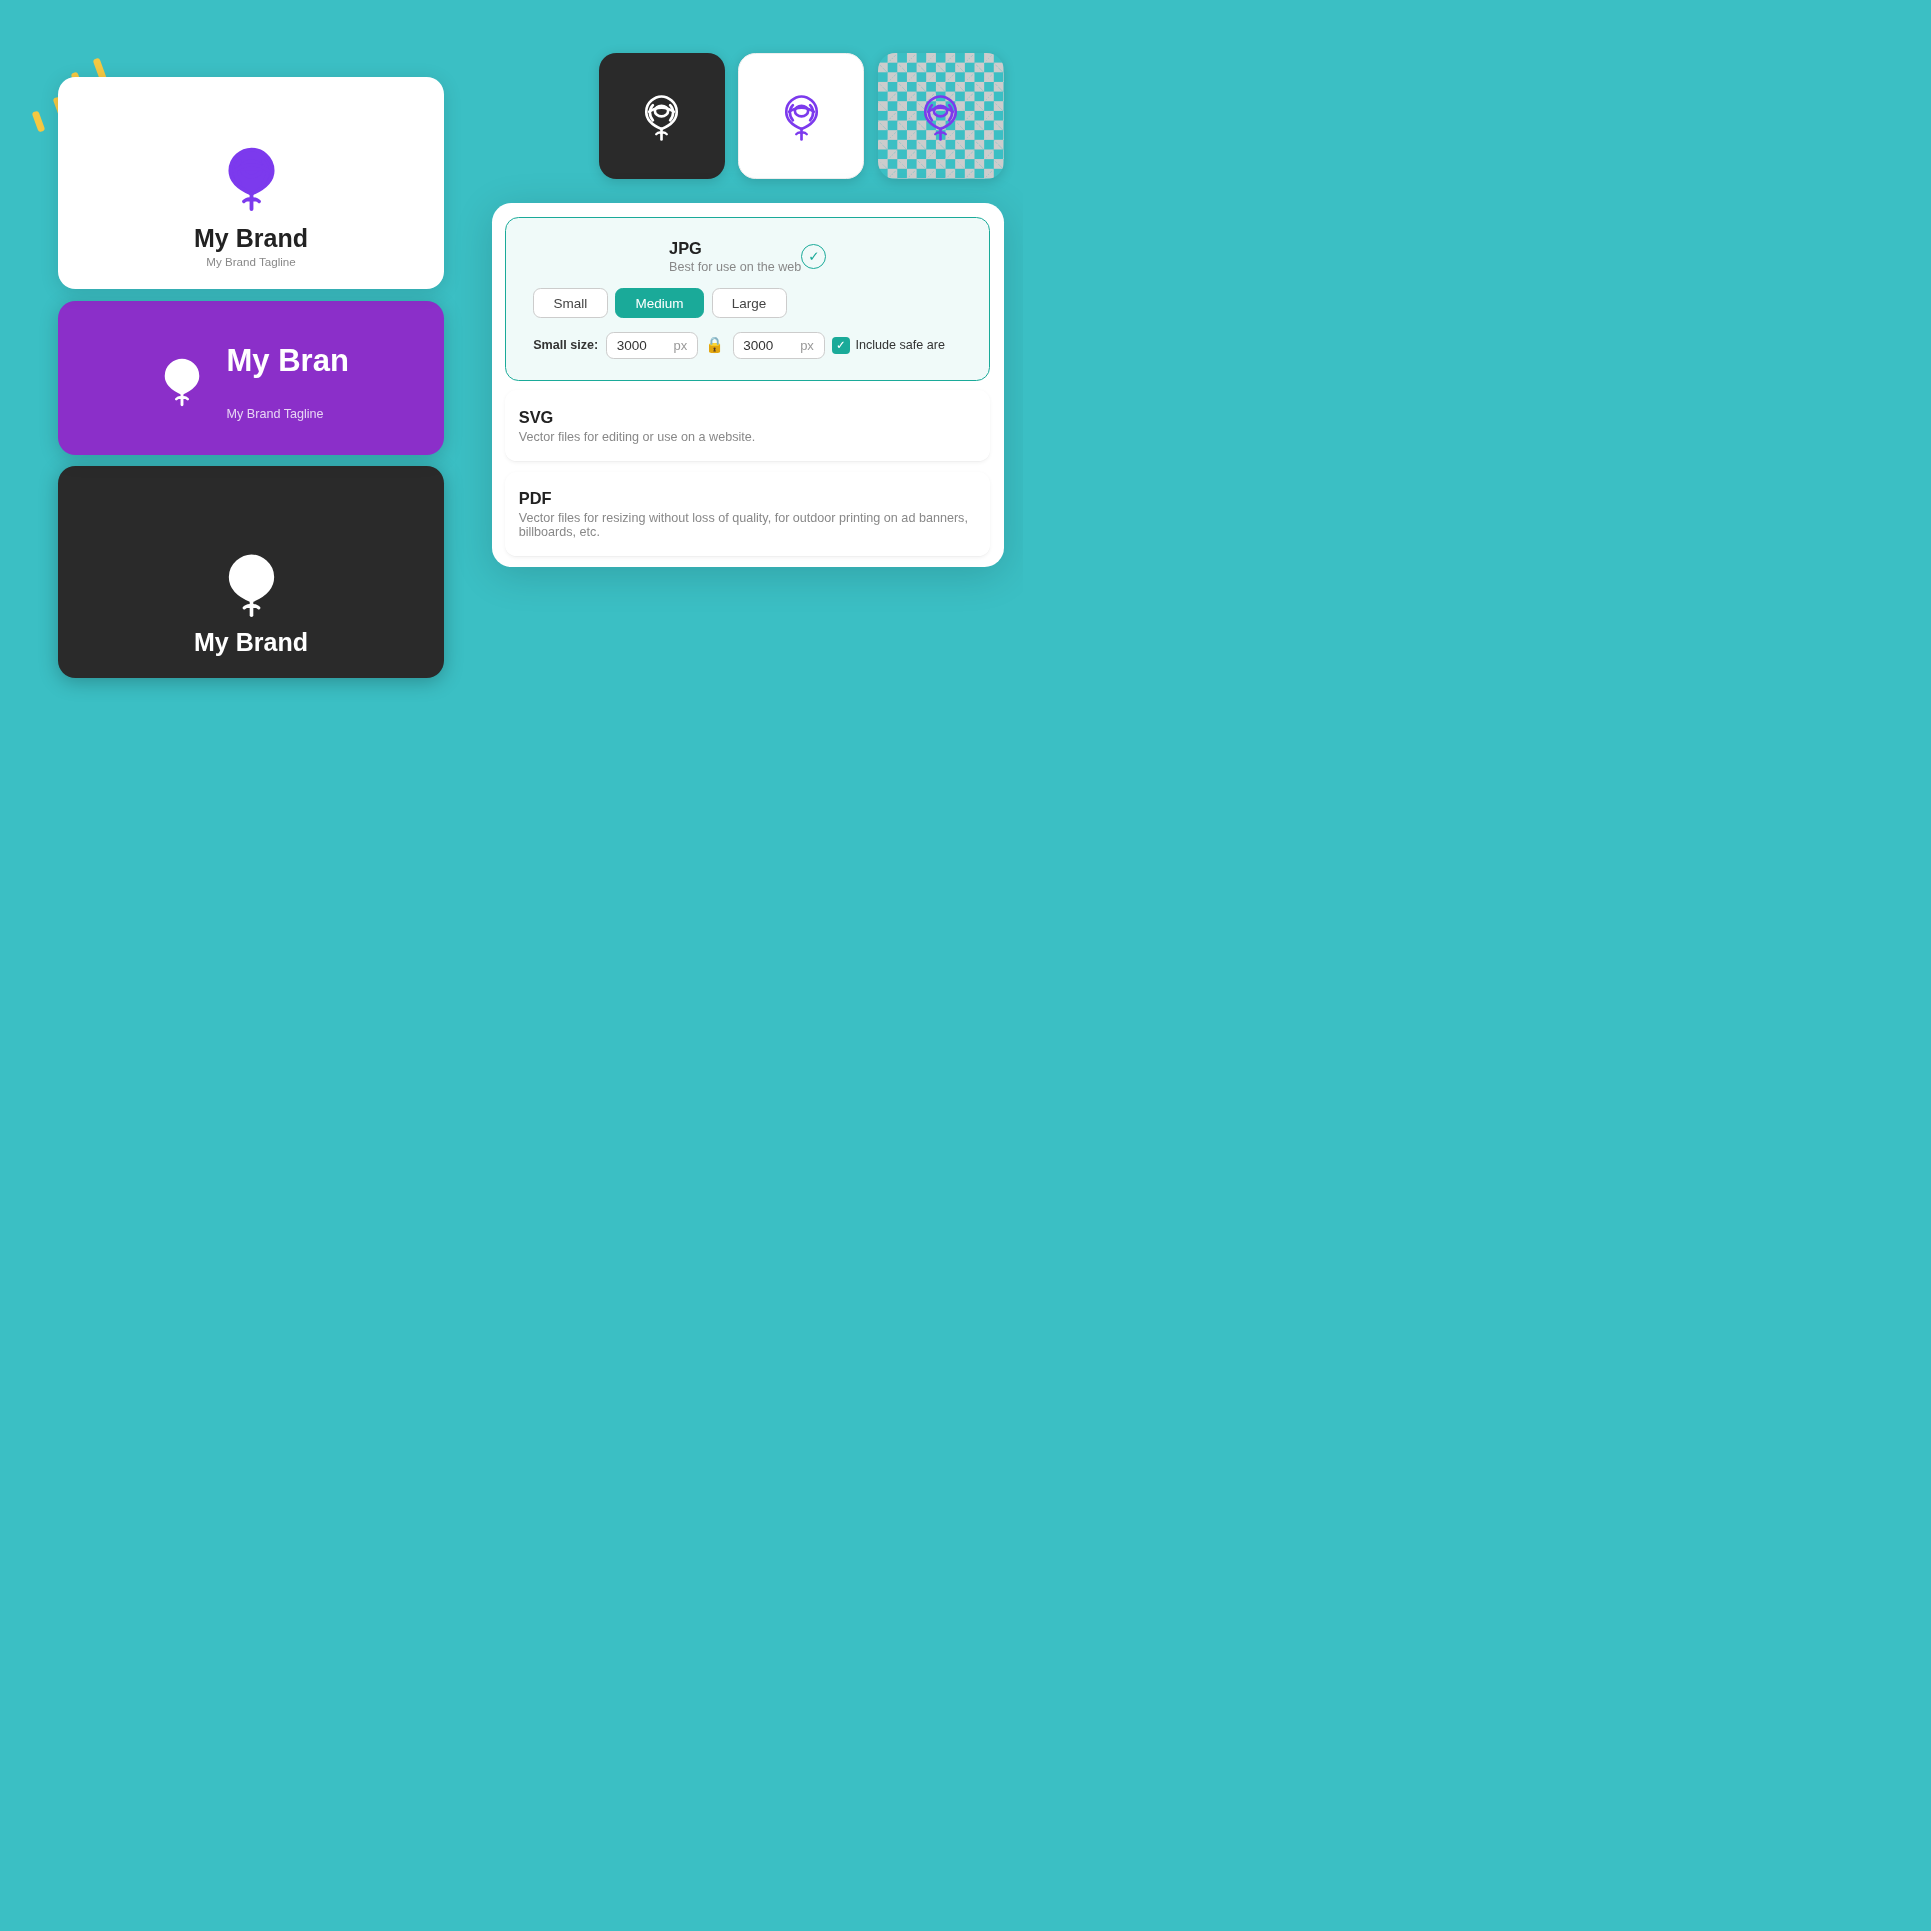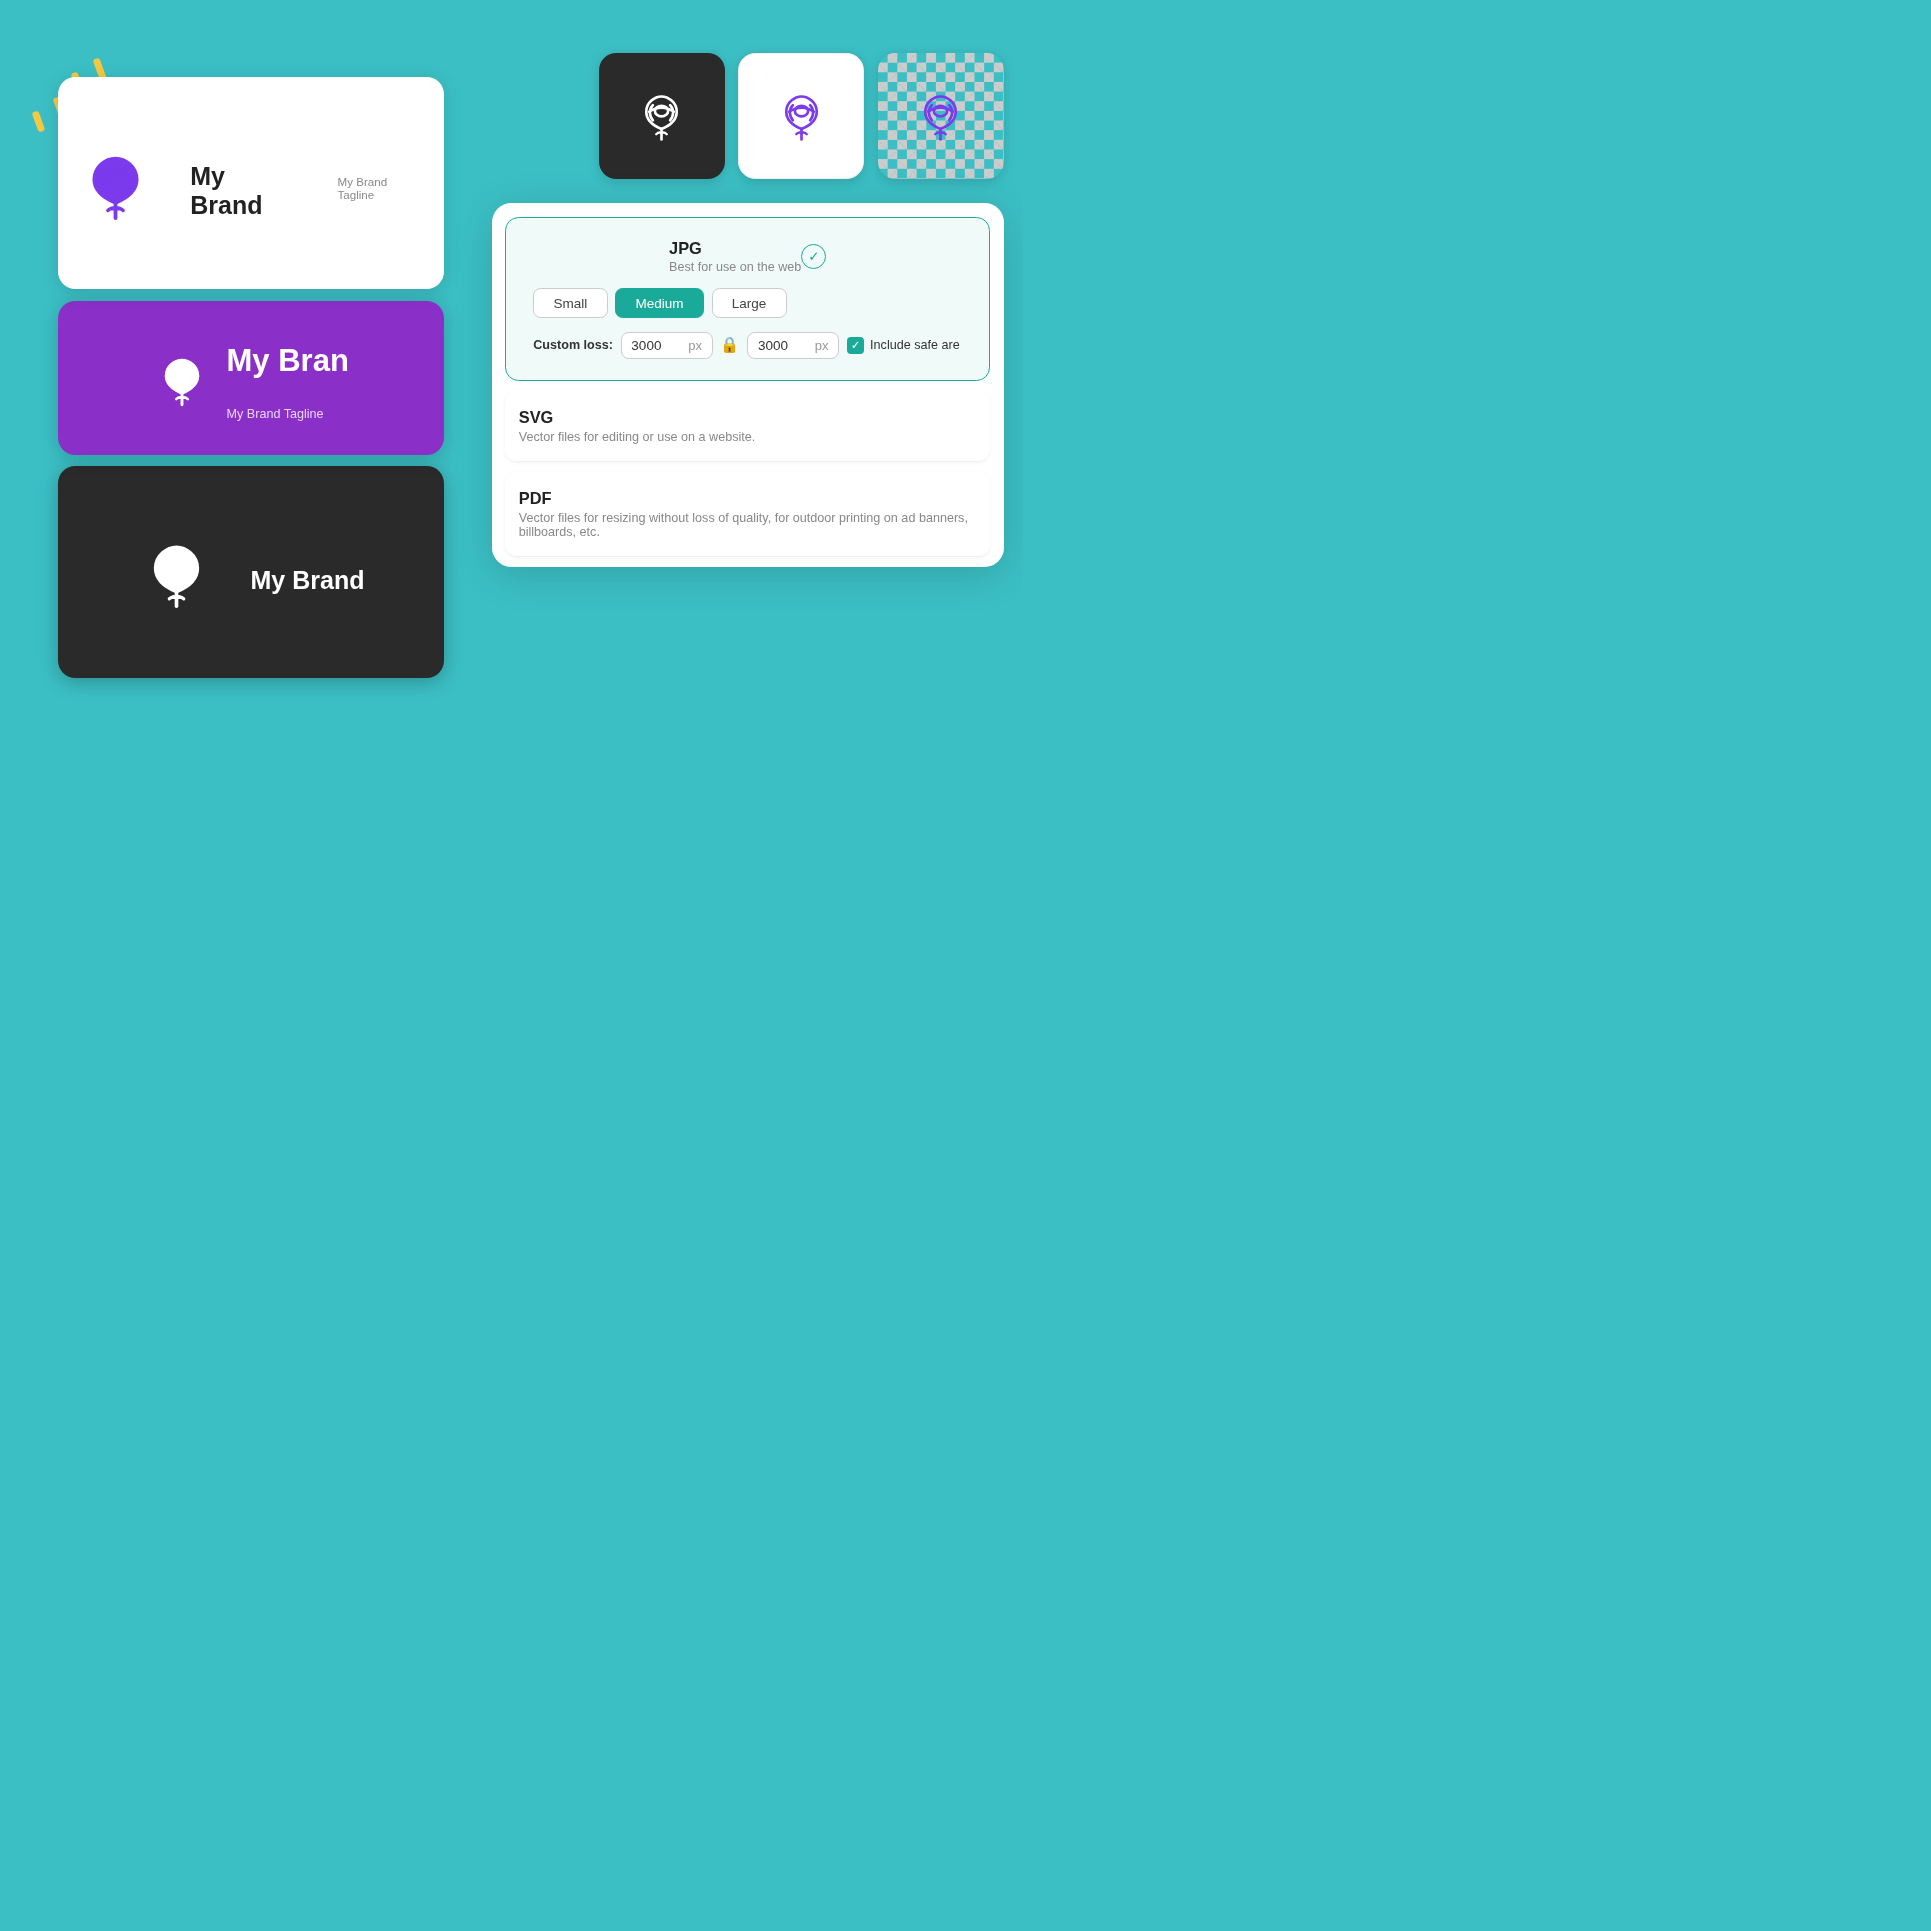--- a/index.html
+++ b/index.html
@@ -23,25 +23,25 @@
     .logo-stack {
       position: absolute;
       left: 58px;
       top: 77px;
       width: 454px;
     }
 
     .logo-card {
       border-radius: 17.4px;
       display: flex;
-      align-items: center;
-      justify-content: center;
+      flex-direction: column;
+      align-items: center;
+      justify-content: flex-end;
       padding: 29px 19.3px 21px;
       position: relative;
-      gap: 36px;
     }
     .logo-card.white-card {
       background: #ffffff;
       width: 386px;
       height: 212px;
       box-shadow: 0 3.9px 19.3px rgba(0,0,0,0.12);
       z-index: 3;
     }
     .logo-card.purple-card {
       background: #8b2fc9;
@@ -390,21 +390,21 @@
       <div class="check-icon">✓</div>
     </div>
 
     <div class="size-buttons">
       <button class="size-btn">Small</button>
       <button class="size-btn active">Medium</button>
       <button class="size-btn">Large</button>
     </div>
 
     <div class="custom-size-row">
-      <span class="custom-label">Custom loss:</span>
+      <span class="custom-label">Small size:</span>
       <div class="px-input">
         <input type="text" value="3000" style="">
         <span class="px-label">px</span>
       </div>
       <span class="lock-icon">🔒</span>
       <div class="px-input">
         <input type="text" value="3000" style="">
         <span class="px-label">px</span>
       </div>
       <div class="safe-area">

